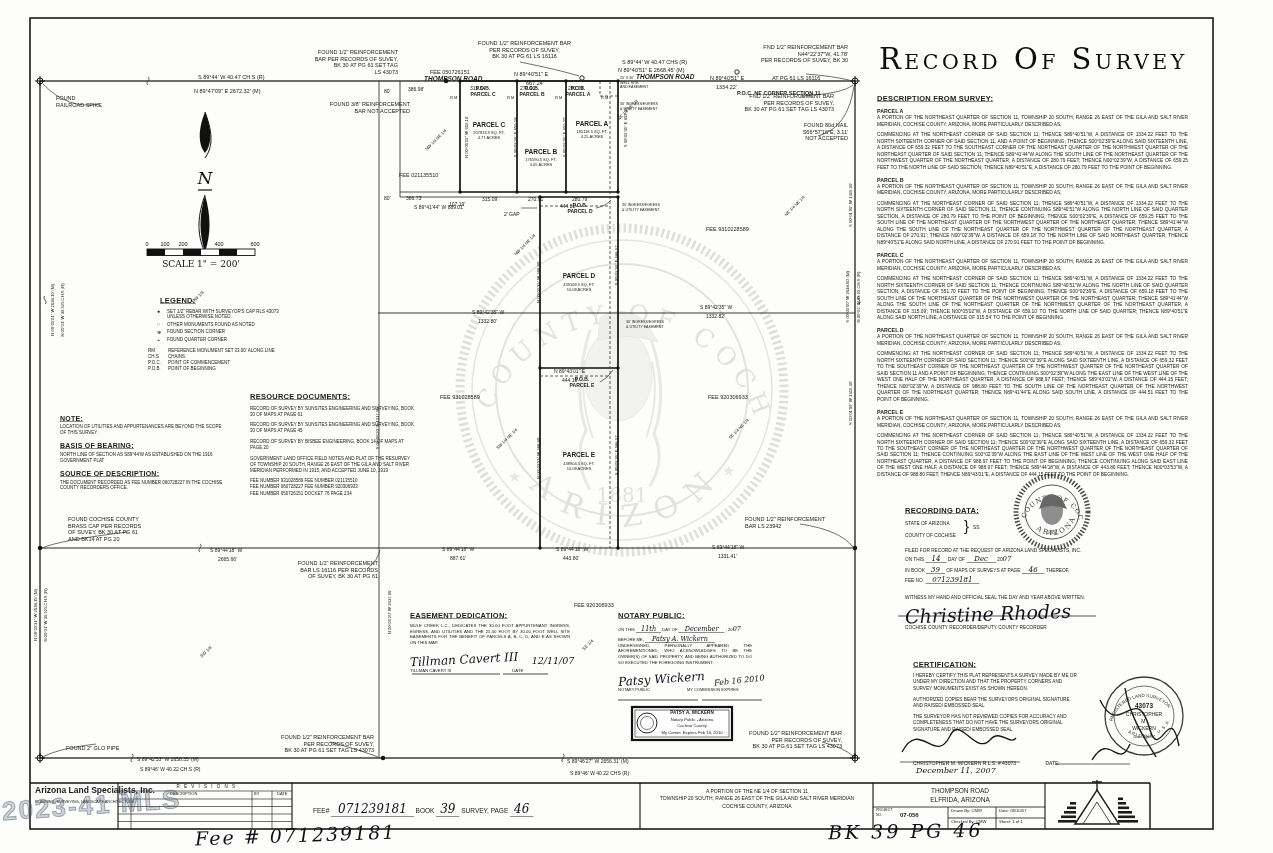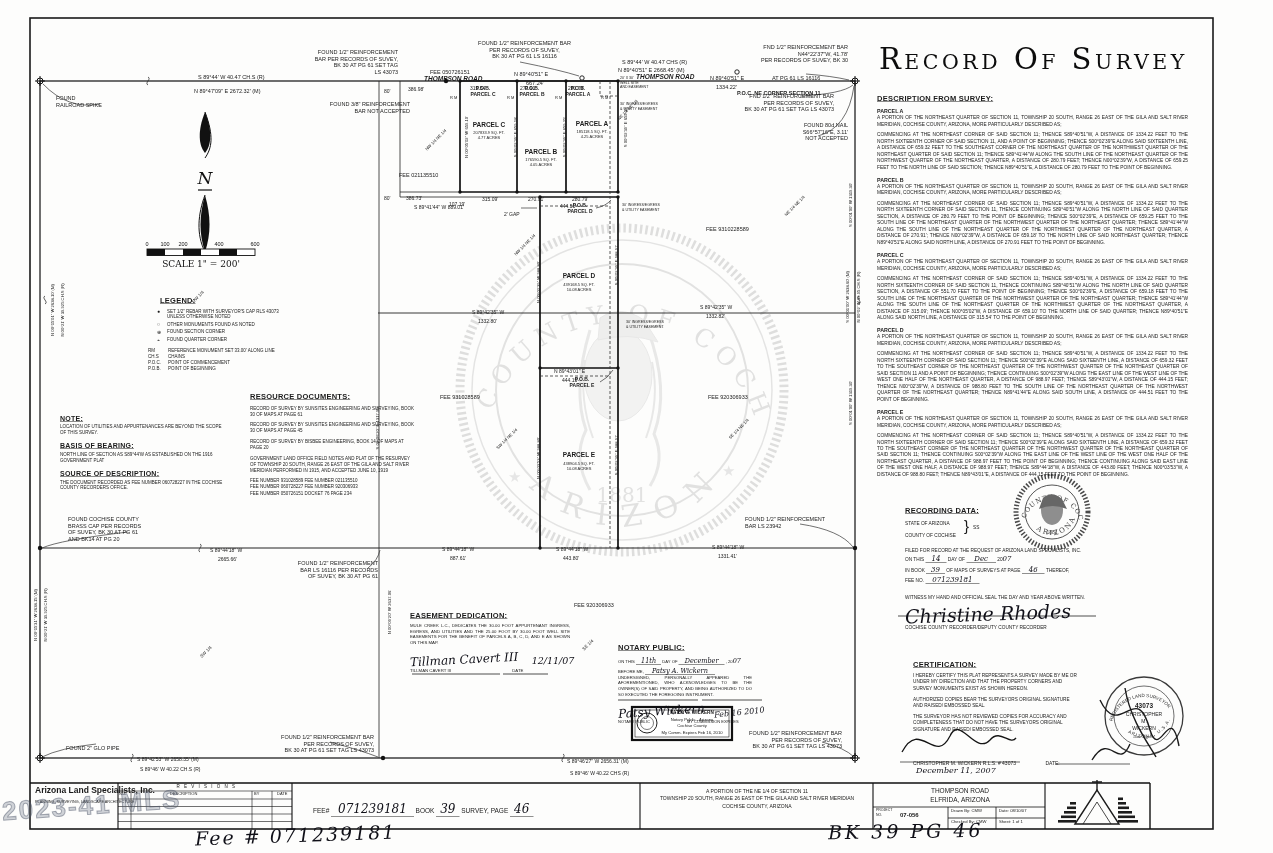--- a/index.html
+++ b/index.html
@@ -542,21 +542,21 @@
         <span class="sig" style="font-size:24px;transform:rotate(-3deg);display:inline-block;">Tillman Cavert III</span>
         <span class="hw" style="font-size:19px;margin-left:22px;">12/11/07</span>
       </div>
       <div style="font-size:8.6px;margin-top:2px;">
         <span>TILLMAN CAVERT III</span>
         <span style="margin-left:120px;">DATE</span>
       </div>
     </div>
   </div>
 
-  <div class="blk" style="left:618px;top:643px;width:150px;">
+  <div class="blk" style="left:618px;top:611px;width:150px;">
     <div class="sc" style="width:300px;">
       <div class="hd" style="font-size:15px;">NOTARY PUBLIC:</div>
       <div class="row" style="font-size:8.4px;margin-top:10px;">
         <span>ON THIS</span>
         <span class="hw ub" style="font-size:13px;padding:0 10px;">11th</span>
         <span>DAY OF</span>
         <span class="hw ub" style="font-size:13px;padding:0 12px;">December</span>
         <span>, 20</span><span class="hw" style="font-size:13px;">07</span>
       </div>
       <div class="row" style="font-size:8.4px;margin-top:6px;">

